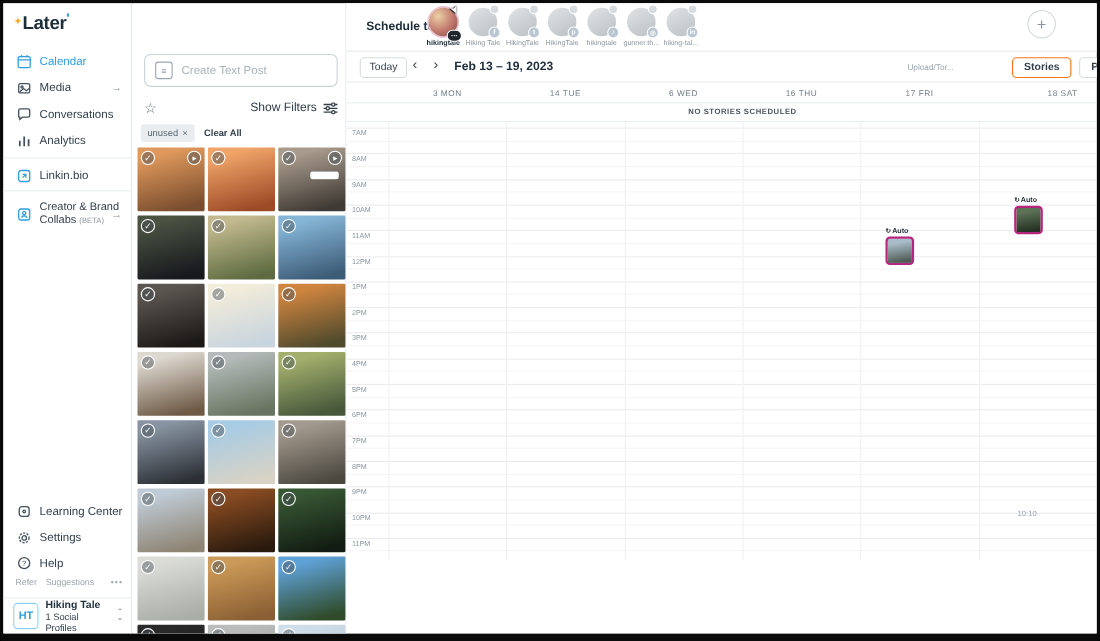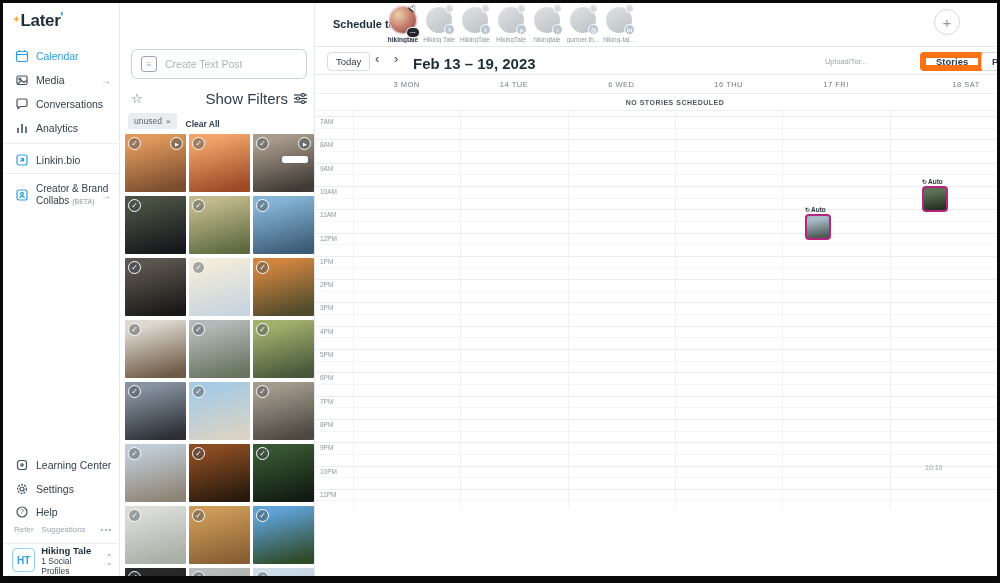--- a/index.html
+++ b/index.html
@@ -30,23 +30,23 @@
 
   
   #media-panel { position:absolute; left:118px; top:0; width:194px; height:573px; background:#fff; border-right:1px solid #e3e7ea; }
   #mp-header { position:absolute; left:0; top:0; width:194px; height:40px; border-bottom:1px solid #e9edf0; display:flex; align-items:center; justify-content:center; gap:10px; }
   #upload-label { font-size:11px; font-weight:700; color:#35a2dc; cursor:pointer; }
   #create-post { position:absolute; left:10px; top:46px; width:176px; height:30px; border:1px solid #c9d2d8; border-radius:6px; display:flex; align-items:center; gap:8px; padding-left:9px; cursor:text; }
   #create-post .doc { width:16px; height:16px; border:1.2px solid #9aa7b0; border-radius:3px; color:#9aa7b0; font-size:8px; display:flex; align-items:center; justify-content:center; }
   #create-post .ph { font-size:10.5px; color:#a9b4bd; }
   #filter-row { position:absolute; left:10px; top:86px; width:176px; height:18px; display:flex; align-items:center; }
   #star-icon { font-size:13px; color:#5f6e79; cursor:pointer; }
-  #show-filters { margin-left:auto; font-size:15px; color:#2f3e4a; cursor:pointer; }
+  #show-filters { margin-left:auto; font-size:11px; color:#2f3e4a; cursor:pointer; }
   #sliders-icon { margin-left:6px; cursor:pointer; display:inline-flex; }
-  #chip-row { position:absolute; left:7px; top:110px; width:180px; display:flex; align-items:flex-end; gap:9px; }
+  #chip-row { position:absolute; left:7px; top:110px; width:180px; display:flex; align-items:center; gap:9px; }
   #chip-unused { background:#e9edf0; border-radius:3px; font-size:8.5px; color:#56666f; padding:3px 6px; cursor:pointer; }
   #chip-unused .x { margin-left:4px; font-size:8px; }
   #clear-all { font-size:8.5px; font-weight:700; color:#2f3e4a; cursor:pointer; }
   #thumb-grid { position:absolute; left:4px; top:131px; width:190px; display:grid; grid-template-columns:repeat(3,61px); grid-auto-rows:58px; gap:4px 3px; }
   .thumb { position:relative; border-radius:1px; cursor:pointer; }
   .badge { position:absolute; width:13px; height:13px; border:1.2px solid #fff; border-radius:50%; background:rgba(70,80,86,.45); color:#fff; display:flex; align-items:center; justify-content:center; }
   .badge.check { left:3px; top:3px; font-size:8px; }
   .badge.play  { right:3px; top:3px; font-size:5px; padding-left:1px; }
   .mini-tag { position:absolute; right:6px; top:22px; width:26px; height:7px; background:#fdfdfd; border-radius:2px; box-shadow:0 0 1px rgba(0,0,0,.4); }
 
@@ -60,23 +60,23 @@
   .prof .subc { position:absolute; right:-2px; top:-3px; width:9px; height:9px; border-radius:50%; background:#ccd3d8; border:1.2px solid #fff; }
   .prof .nm { margin-top:3px; font-size:6.5px; color:#8b979f; white-space:nowrap; overflow:hidden; }
   .prof.sel .nm { color:#1d2e3b; font-weight:700; }
   .prof .dots { position:absolute; right:-4px; bottom:-5px; background:#20262b; color:#fff; border-radius:7px; font-size:4px; letter-spacing:.5px; padding:2px 3px; border:1px solid #fff; }
   .prof .cursor { position:absolute; right:-1px; top:-4px; font-size:10px; color:#fff; text-shadow:0 0 1.5px #000, 0 1px 1px #000; }
   #add-profile { position:absolute; top:6px; width:26px; height:26px; border:1px solid #d3d9dd; border-radius:50%; color:#8b979f; font-size:15px; display:flex; align-items:center; justify-content:center; cursor:pointer; }
 
   #date-nav { position:absolute; left:0; top:44px; width:682px; height:28px; border-bottom:1px solid #e6e9ec; }
   #today-btn { position:absolute; left:12px; top:5px; height:19px; padding:0 8px; border:1px solid #d6dbdf; border-radius:4px; font-size:9.5px; color:#2f3e4a; display:flex; align-items:center; cursor:pointer; background:#fff; }
   .chev-btn { position:absolute; top:4px; font-size:13px; color:#3c4852; cursor:pointer; }
-  #date-title { position:absolute; left:98px; top:8px; font-size:15px; font-weight:700; color:#1d2e3b; }
+  #date-title { position:absolute; left:98px; top:8px; font-size:11px; font-weight:700; color:#1d2e3b; }
   #tz-label { position:absolute; right:130px; top:10px; font-size:7.5px; color:#98a4ad; }
-  #stories-btn { position:absolute; left:605px; top:5px; height:19px; padding:0 10px; border:6px solid #f97316; border-radius:4px; font-size:9.5px; font-weight:600; color:#2f3e4a; display:flex; align-items:center; cursor:pointer; background:#fff; }
+  #stories-btn { position:absolute; left:605px; top:5px; height:19px; padding:0 10px; border:1px solid #f97316; border-radius:4px; font-size:9.5px; font-weight:600; color:#2f3e4a; display:flex; align-items:center; cursor:pointer; background:#fff; }
   #preview-btn { position:absolute; left:666px; top:5px; height:19px; padding:0 10px; border:1px solid #d6dbdf; border-radius:4px; font-size:9.5px; font-weight:600; color:#2f3e4a; display:flex; align-items:center; cursor:pointer; background:#fff; white-space:nowrap; }
 
   #day-header { position:absolute; left:0; top:72px; width:682px; height:18px; }
   .day-lbl { position:absolute; top:5px; transform:translateX(-50%); font-size:7.5px; color:#6f7d88; letter-spacing:.5px; white-space:nowrap; }
   #stories-row { position:absolute; left:0; top:90px; width:682px; height:18px; border-top:1px solid #eceff1; border-bottom:1px solid #eceff1; }
   #no-stories { position:absolute; left:360px; top:5px; transform:translateX(-50%); font-size:7px; font-weight:700; color:#4a5560; letter-spacing:.5px; }
 
   #grid { position:absolute; left:0; top:108px; width:682px; height:465px; overflow:hidden; }
   .hline { position:absolute; left:0; width:682px; height:0; border-top:1px solid #ececee; }
   .hline.half { border-top-color:#f5f6f7; }

